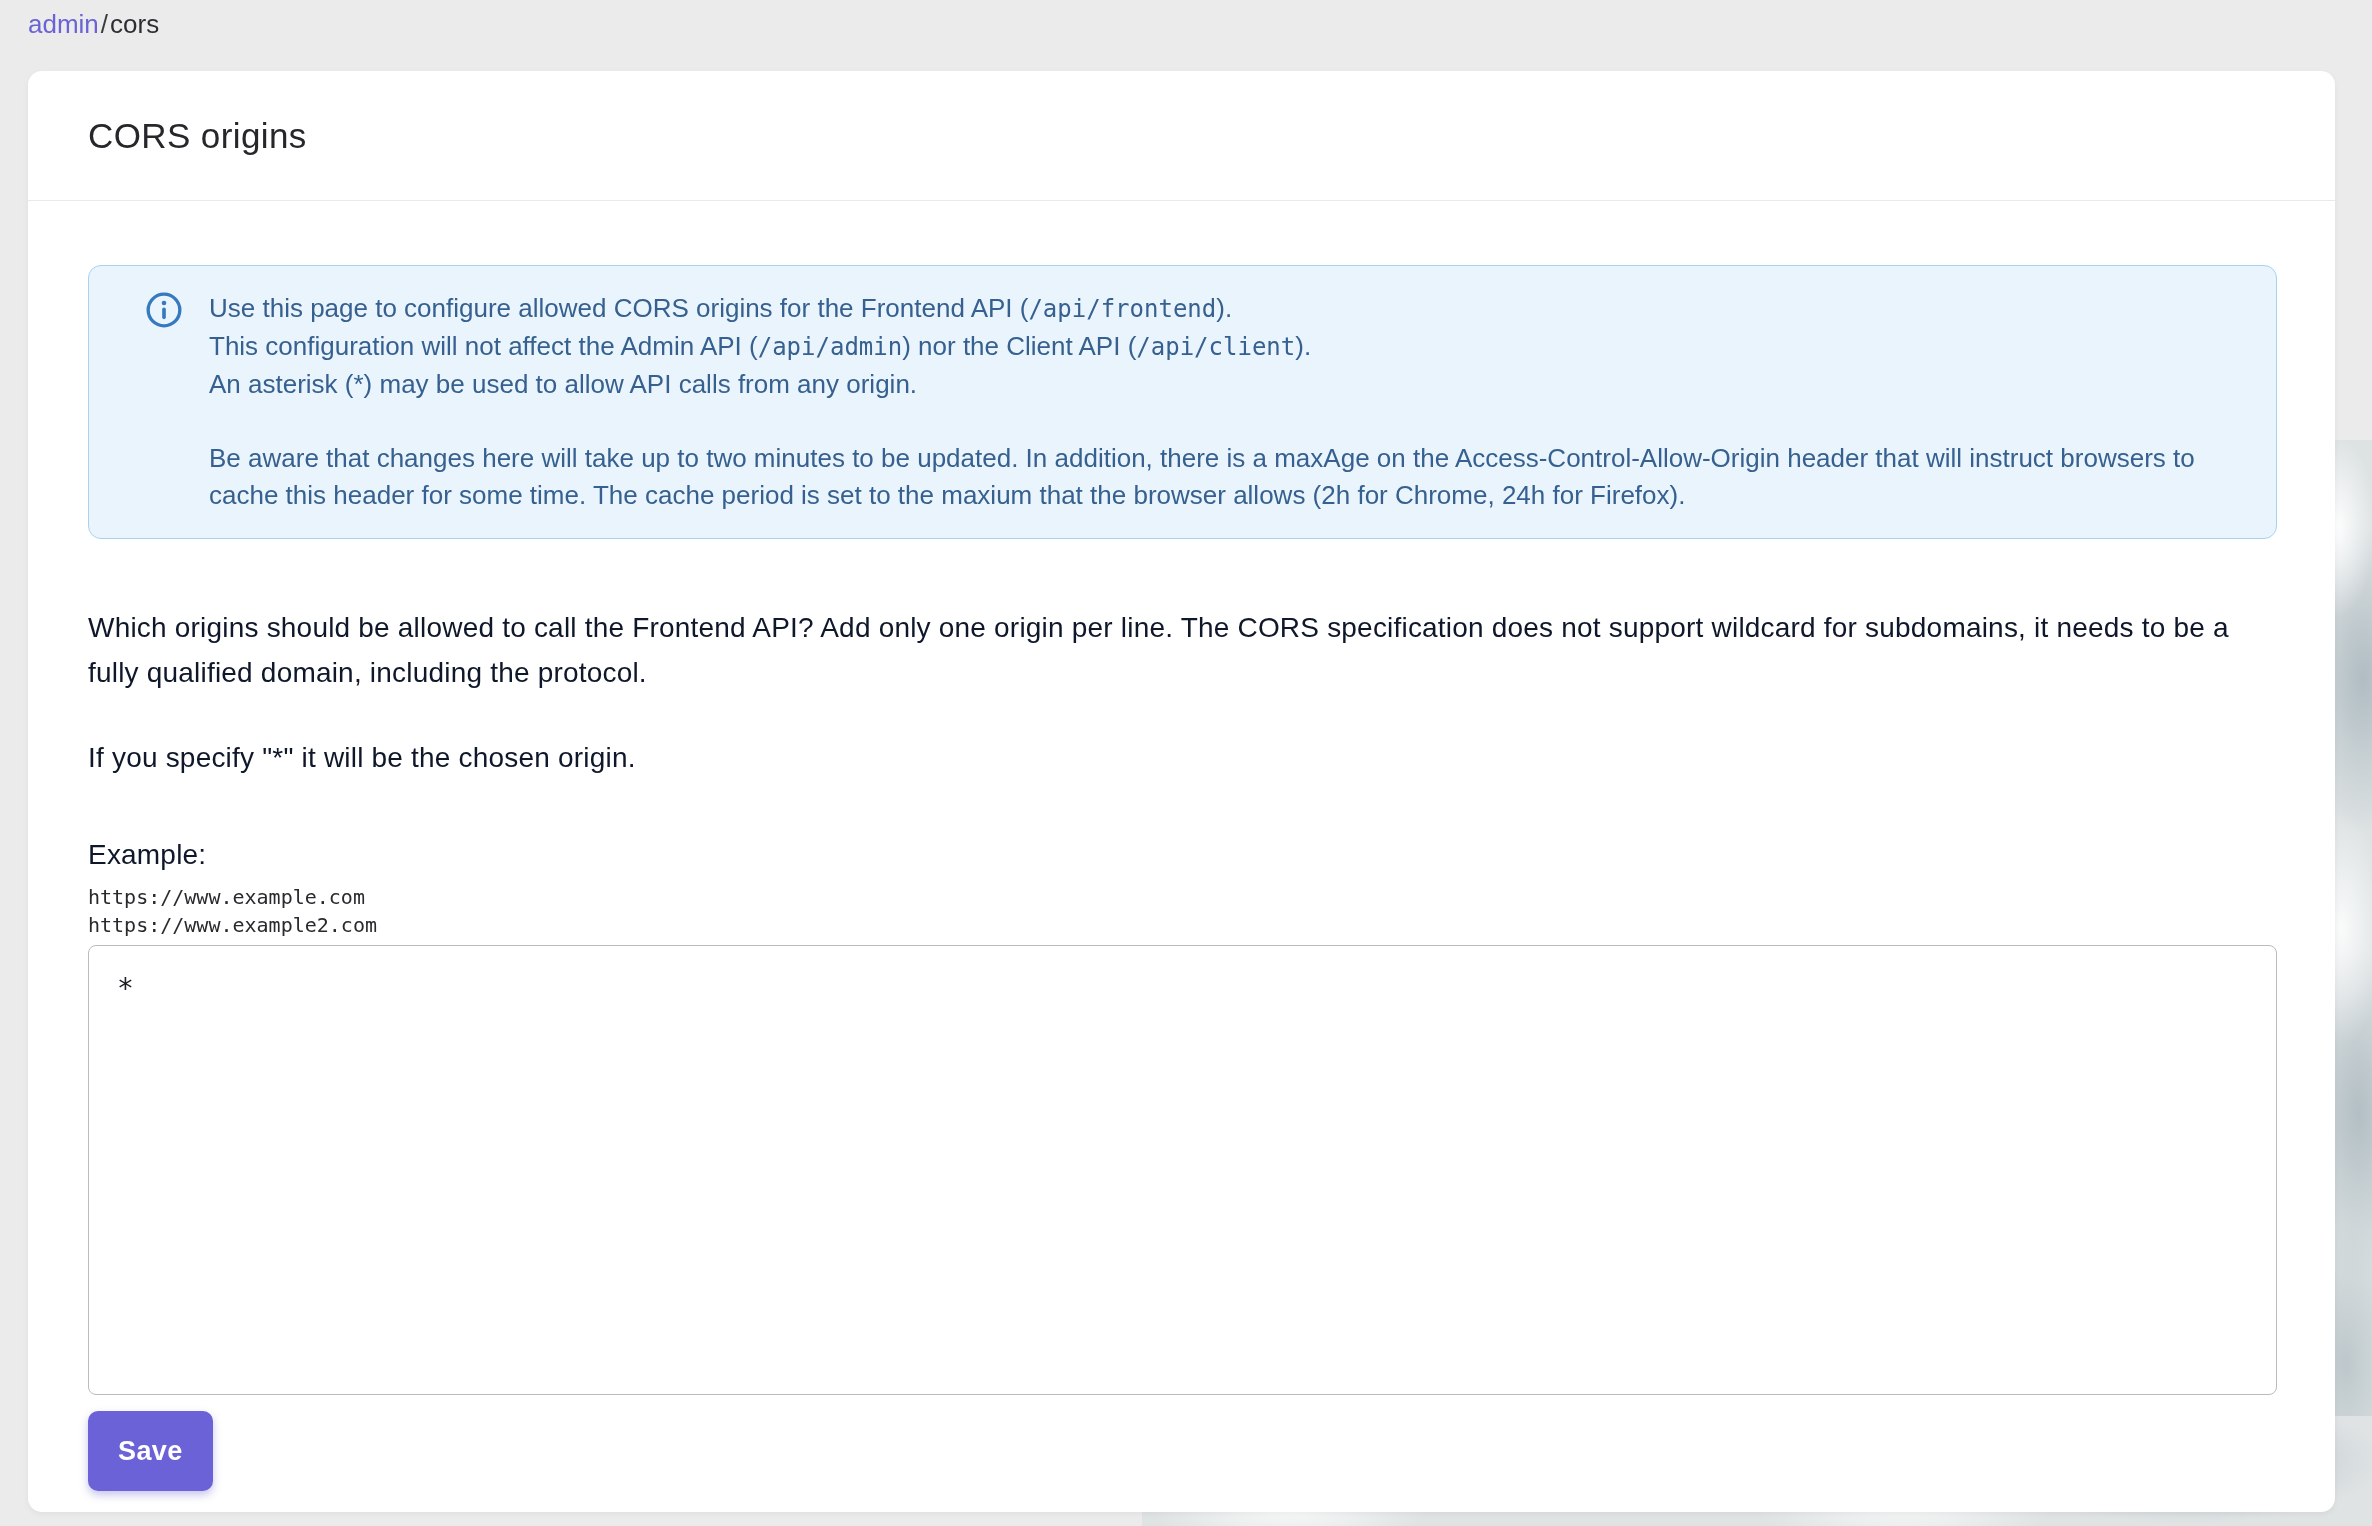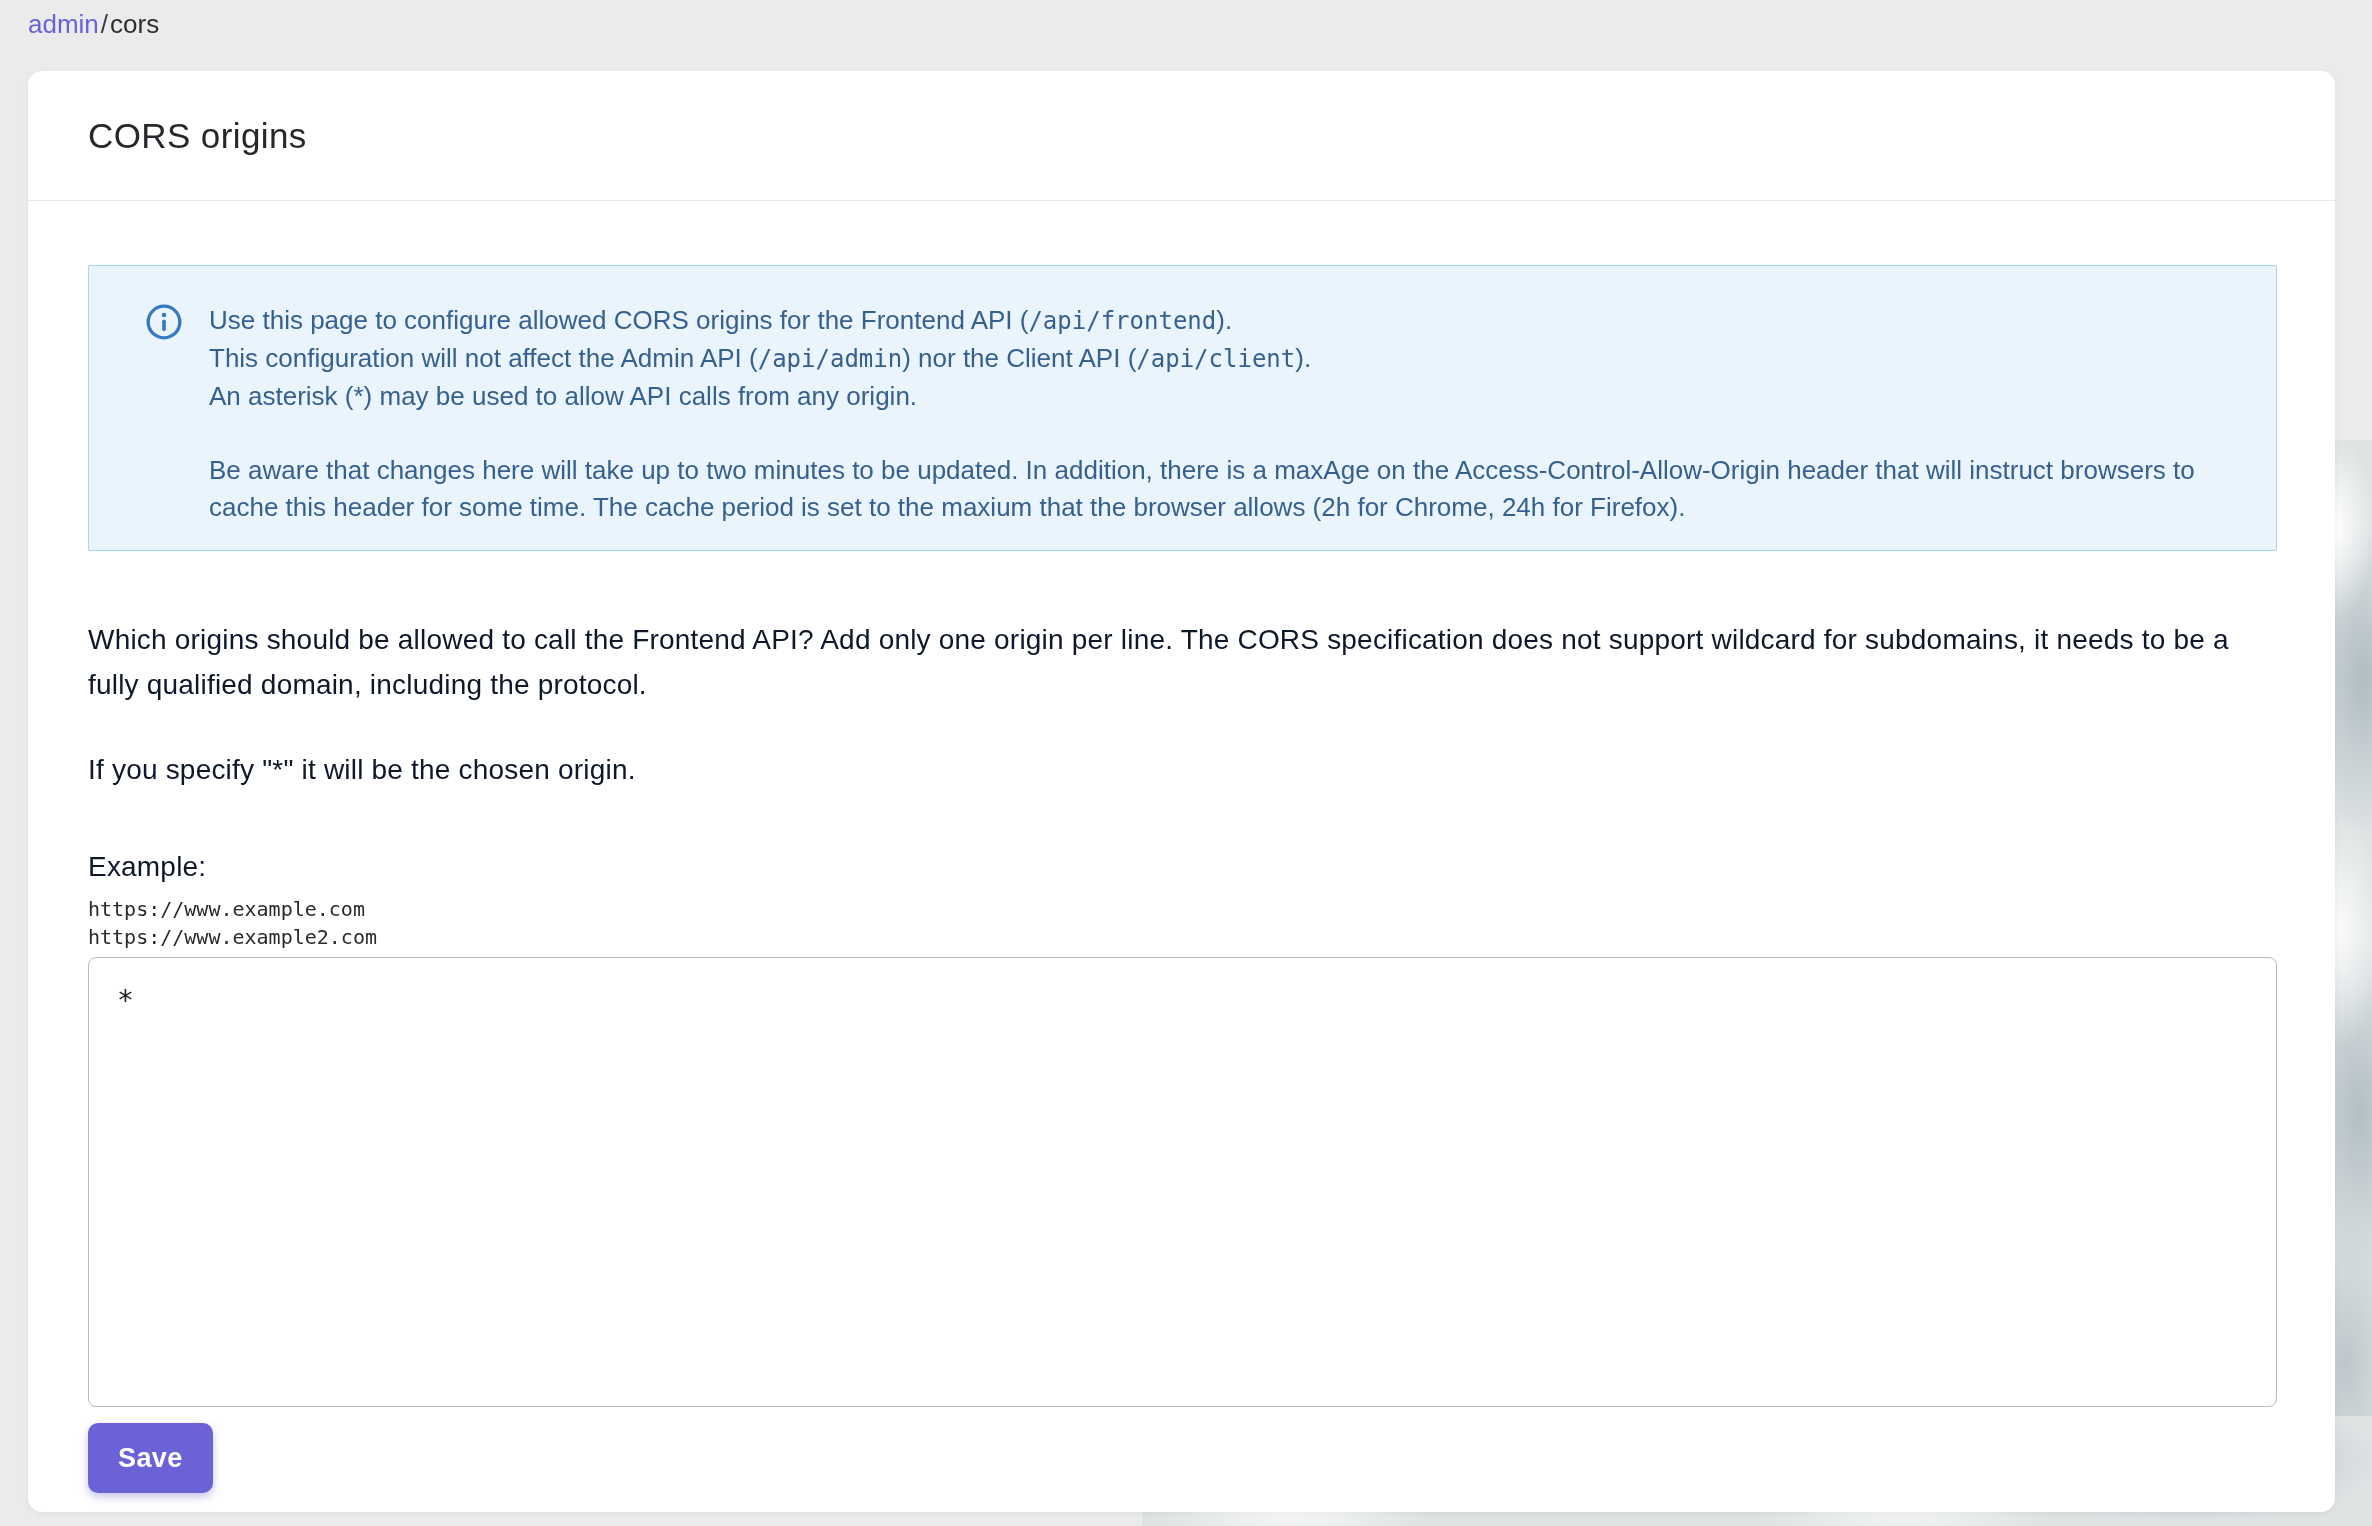--- a/index.html
+++ b/index.html
@@ -80,24 +80,24 @@
   }
   .card-content {
     padding: 64px 58px 0 60px;
   }
 
   
   .info-box {
     width: 2189px;
     display: flex;
     gap: 26px;
-    padding: 36px 30px 24px 56px;
+    padding: 24px 30px 24px 56px;
     background: #eaf4fc;
     border: 1px solid #a7d2ef;
-    border-radius: 2px;
+    border-radius: 13px;
   }
   .info-icon {
     flex: 0 0 auto;
     width: 38px; height: 38px;
     margin-top: 1px;
   }
   .info-body { flex: 1 1 auto; }
   .info-body p {
     margin: 0;
     font-size: 26px;
@@ -148,21 +148,21 @@
     color: #202024;
     resize: none;
     outline: none;
   }
 
   
   .save-button {
     display: inline-flex;
     align-items: center; justify-content: center;
     margin-top: 16px;
-    min-width: 124px; height: 70px;
+    min-width: 124px; height: 80px;
     padding: 0 30px;
     border: none;
     border-radius: 10px;
     background: #6b62d8;
     color: #ffffff;
     font-family: "Liberation Sans", sans-serif;
     font-size: 27px;
     font-weight: 700;
     letter-spacing: 0.4px;
     cursor: pointer;

